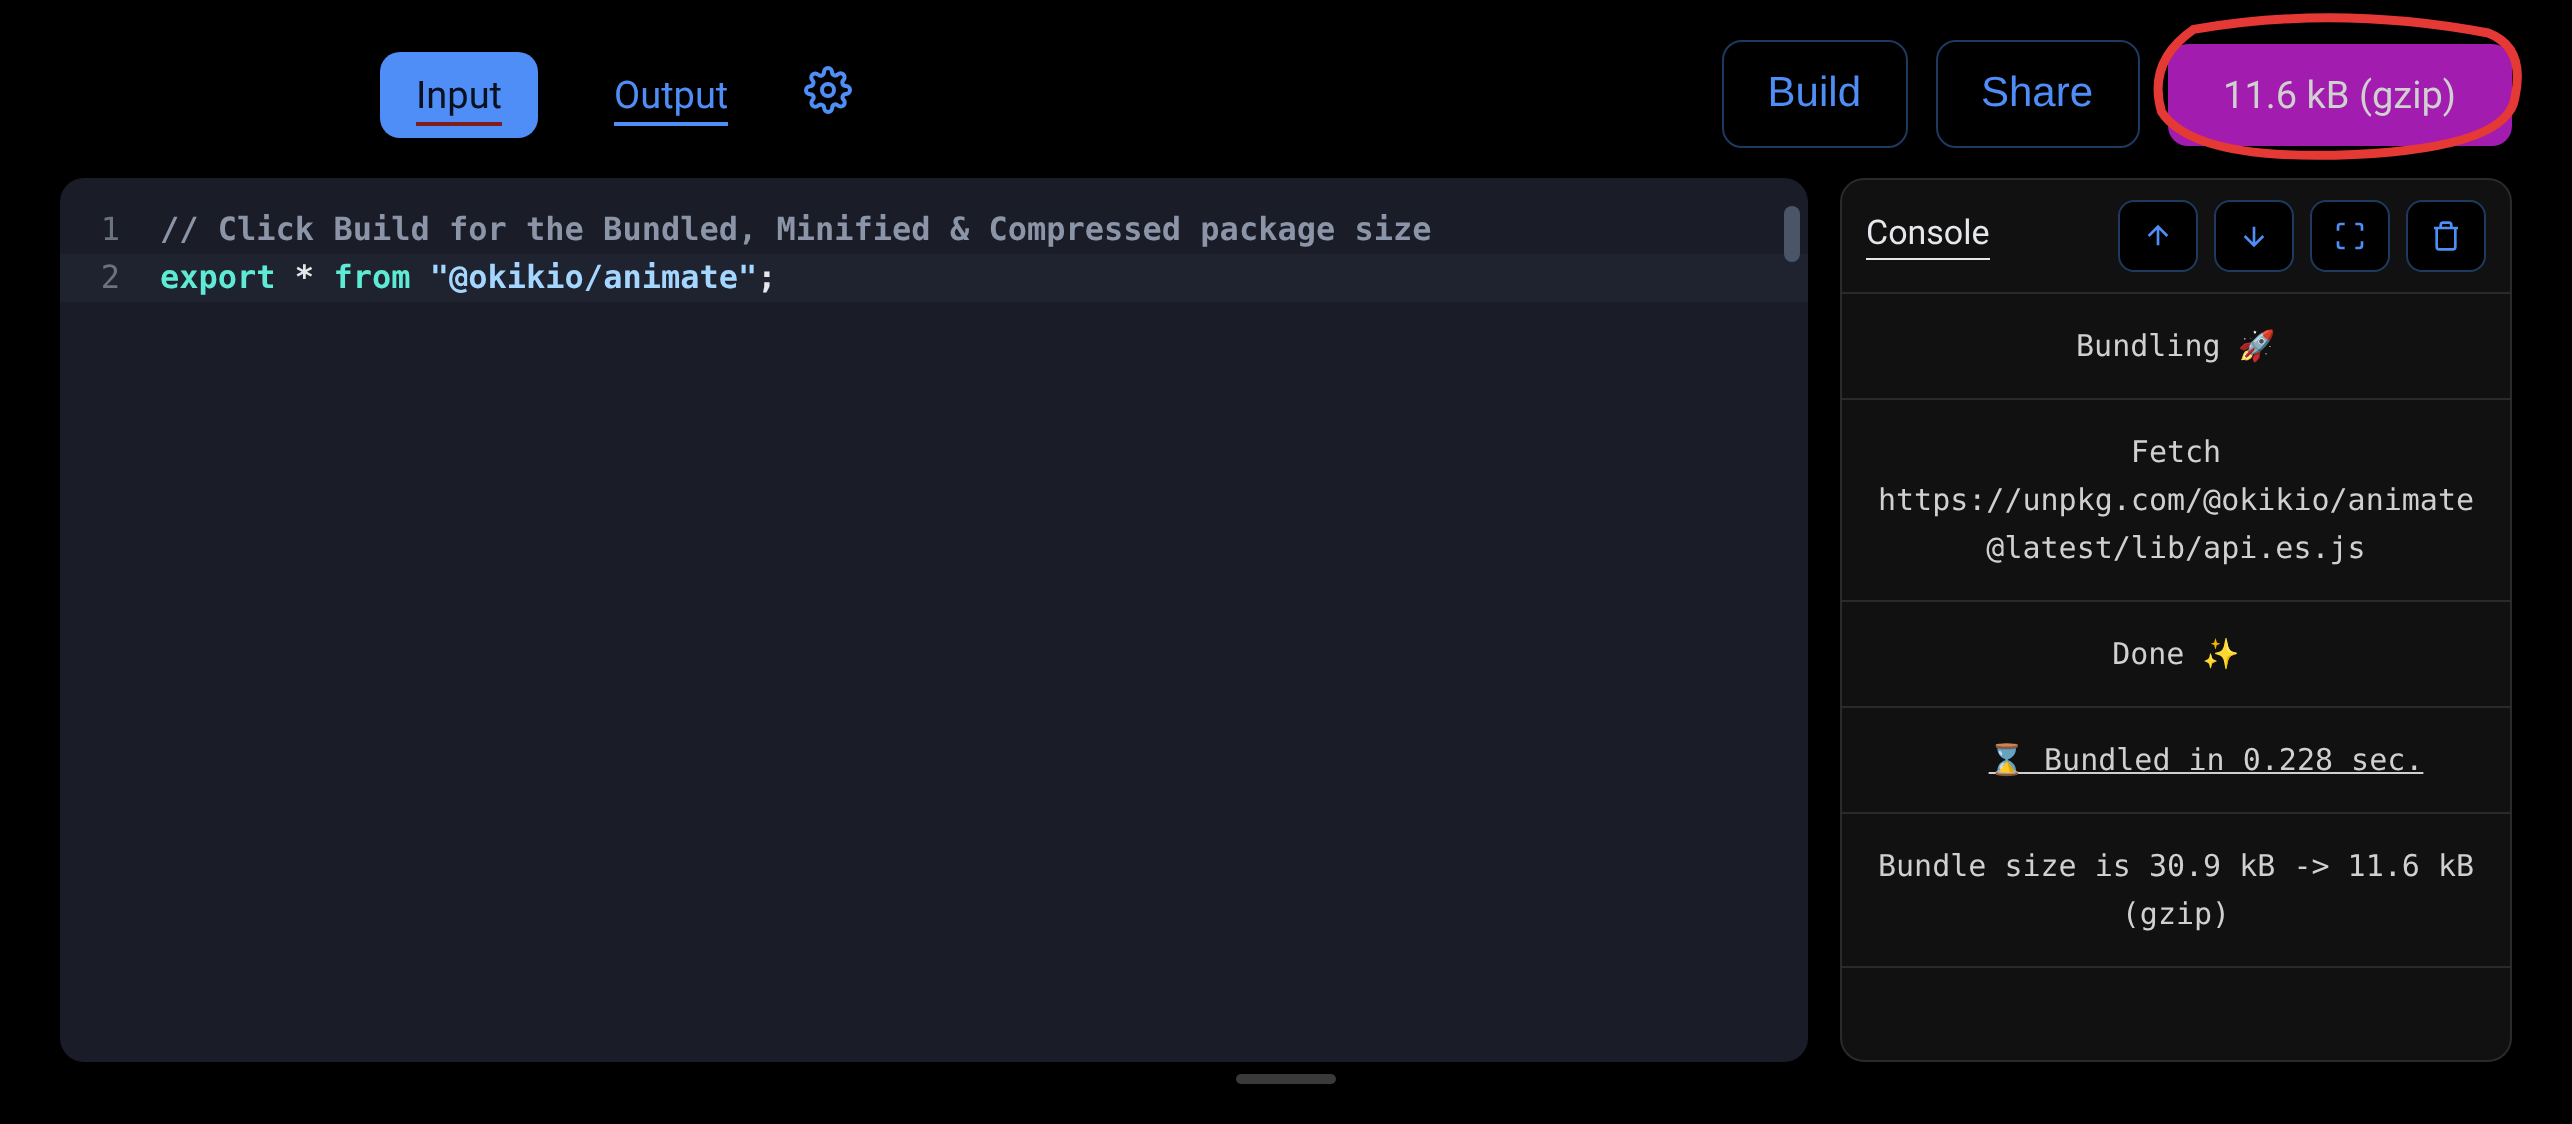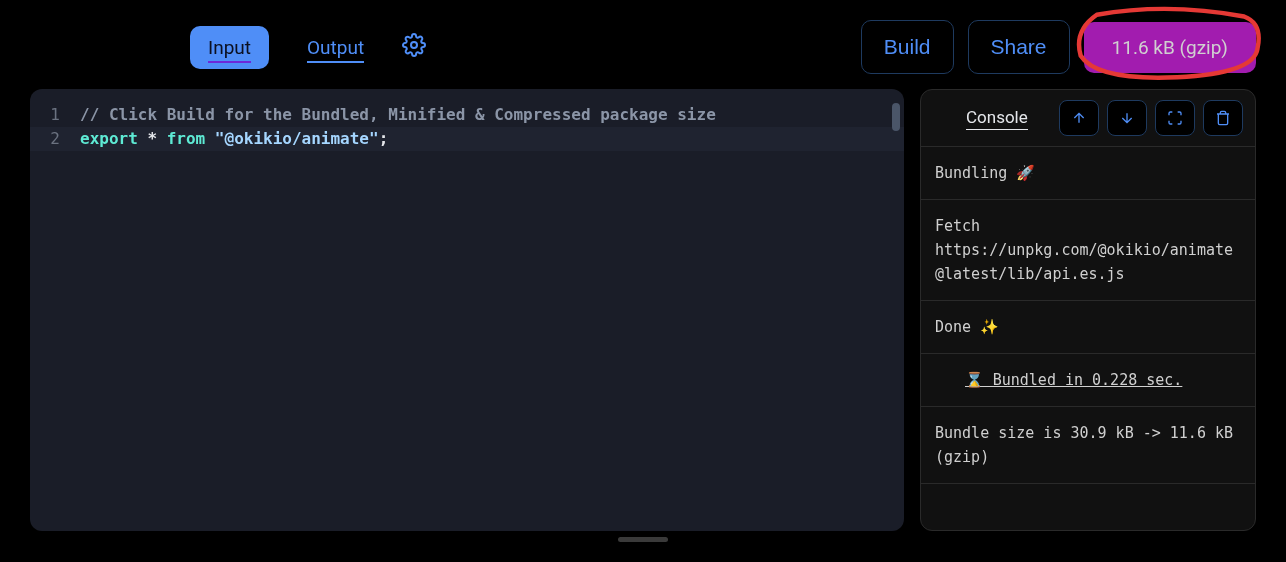--- a/index.html
+++ b/index.html
@@ -38,21 +38,21 @@
   padding: 10px 18px;
   border-radius: 10px;
   font-size: 19px;
   cursor: pointer;
 }
 .tab.active {
   background: #4f8ef7;
   color: #0b1020;
 }
 .tab.active span {
-  border-bottom: 2px solid #6d28d9;
+  border-bottom: 2px solid #7f1d1d;
   padding-bottom: 2px;
 }
 .tab.inactive {
   color: #4f8ef7;
 }
 .tab.inactive span {
   border-bottom: 2px solid #4f8ef7;
   padding-bottom: 2px;
 }
 .settings-icon {
@@ -142,41 +142,41 @@
   align-items: center;
   justify-content: space-between;
   padding: 10px 12px;
   border-bottom: 1px solid #2a2a2a;
 }
 .console-title {
   font-size: 17px;
   color: #e5e7eb;
   border-bottom: 1px solid #e5e7eb;
   padding-bottom: 2px;
-  margin-left: 33px;
 }
 .console-actions {
   display: flex;
   gap: 8px;
 }
 .icon-btn {
   width: 40px;
   height: 36px;
   border: 1px solid #1e3a5f;
   background: #000;
   border-radius: 8px;
   display: flex;
   align-items: center;
   justify-content: center;
   color: #4f8ef7;
   cursor: pointer;
 }
 .console-body {
   flex: 1;
   overflow-y: auto;
+  text-align: center;
 }
 .console-entry {
   padding: 14px 14px;
   border-bottom: 1px solid #2a2a2a;
   font-family: 'SF Mono', Menlo, Monaco, Consolas, monospace;
   font-size: 15px;
   color: #d0d0d0;
   line-height: 1.6;
   word-wrap: break-word;
 }

